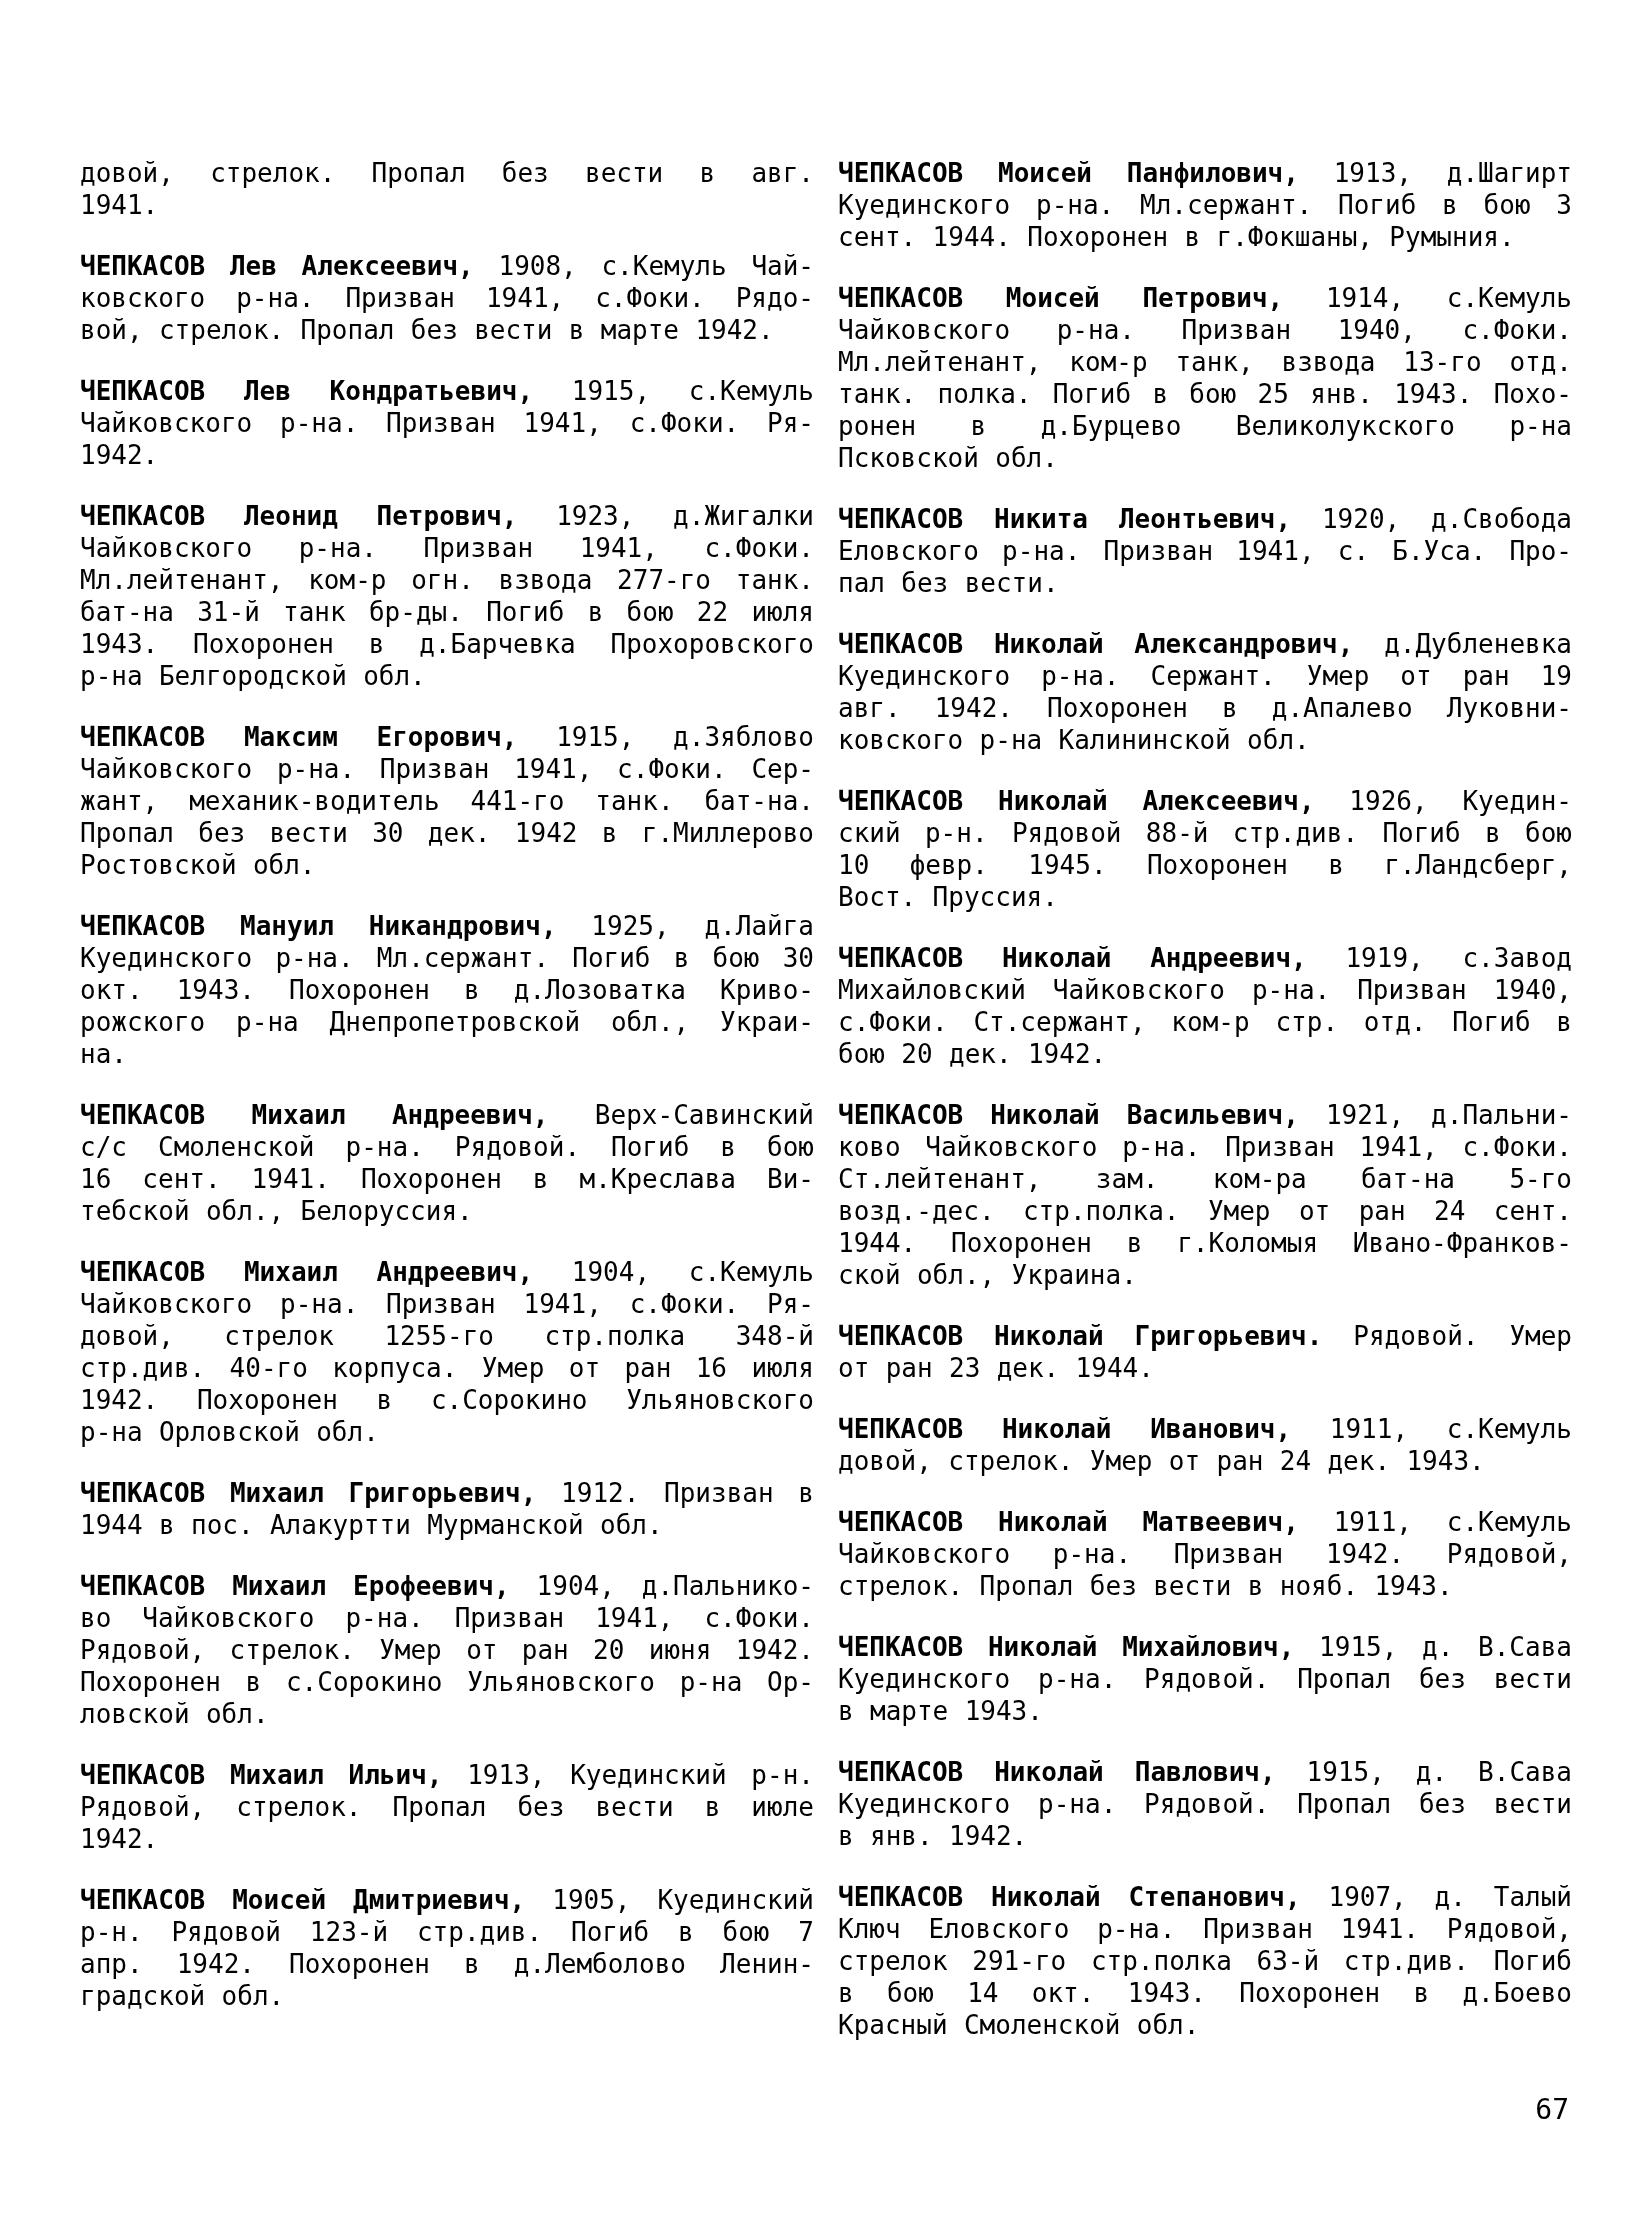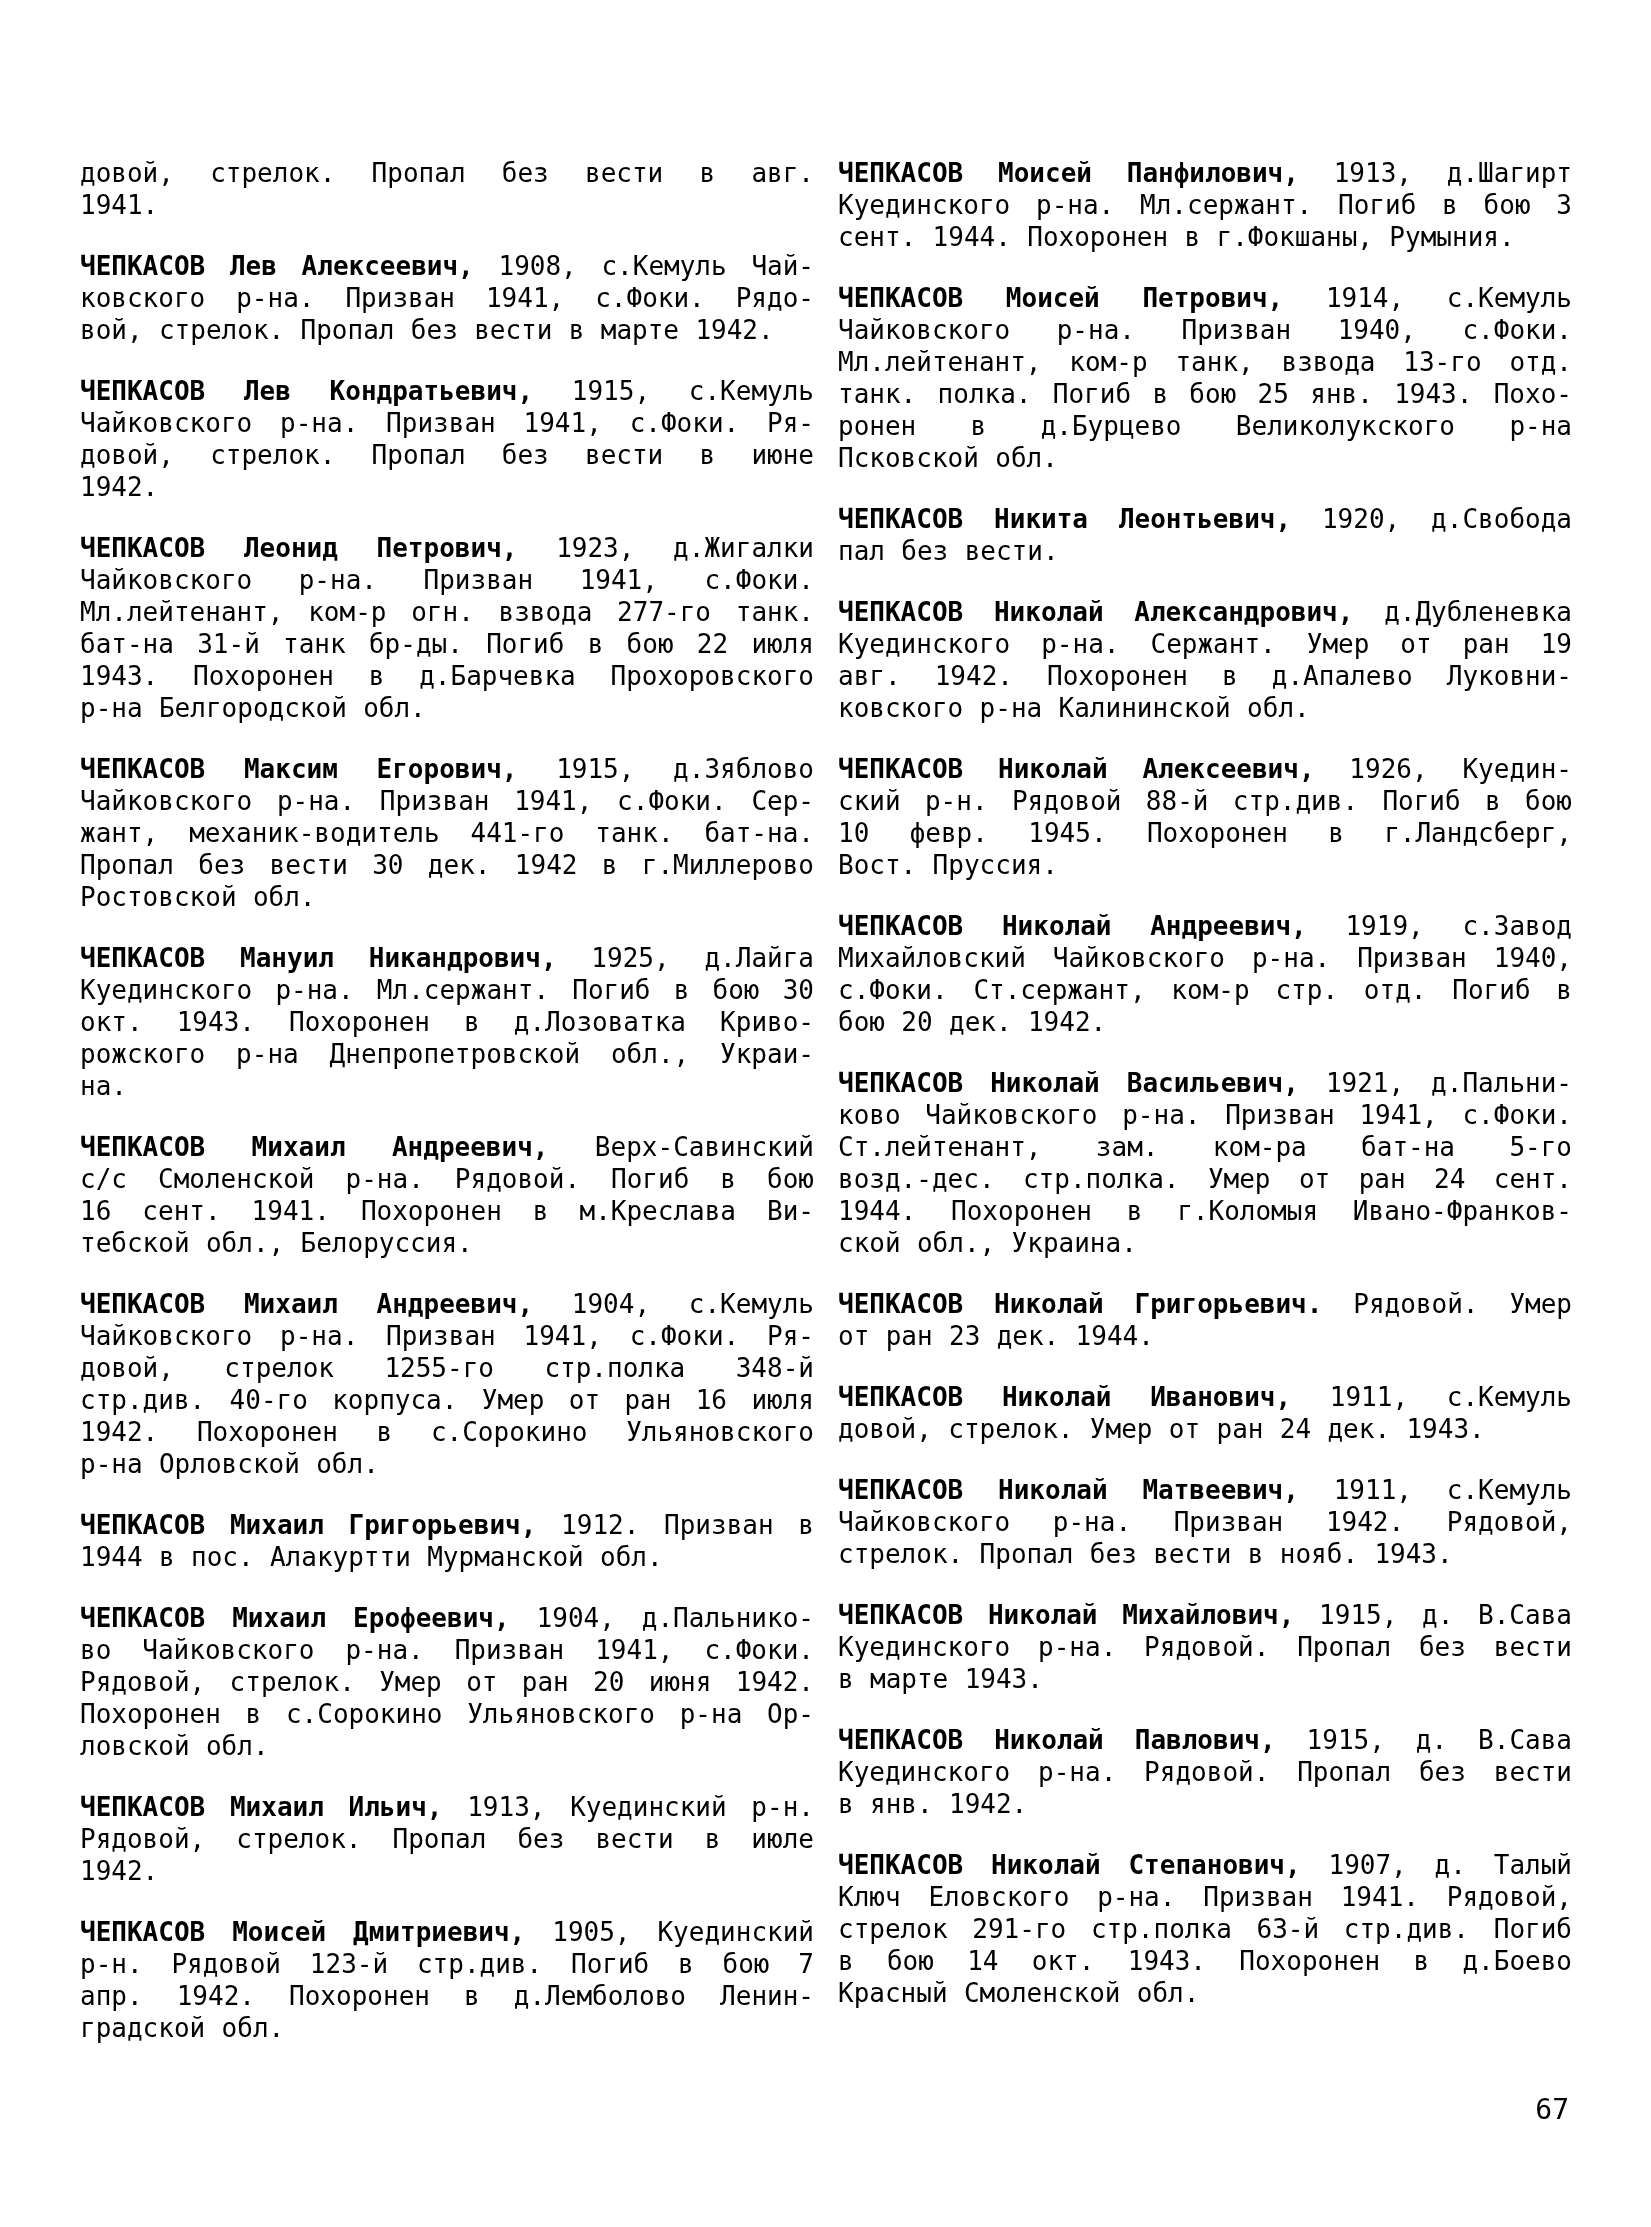--- a/index.html
+++ b/index.html
@@ -64,21 +64,20 @@
         <div class="line last">1941.</div>
       </div>
       <div class="entry">
         <div class="line"><span class="head">ЧЕПКАСОВ Лев Алексеевич,</span> 1908, с.Кемуль Чай-</div>
         <div class="line">ковского р-на. Призван 1941, с.Фоки. Рядо-</div>
         <div class="line last">вой, стрелок. Пропал без вести в марте 1942.</div>
       </div>
       <div class="entry">
         <div class="line"><span class="head">ЧЕПКАСОВ Лев Кондратьевич,</span> 1915, с.Кемуль</div>
         <div class="line">Чайковского р-на. Призван 1941, с.Фоки. Ря-</div>
-        <div class="line">довой, стрелок. Пропал без вести в июне</div>
         <div class="line last">1942.</div>
       </div>
       <div class="entry">
         <div class="line"><span class="head">ЧЕПКАСОВ Леонид Петрович,</span> 1923, д.Жигалки</div>
         <div class="line">Чайковского р-на. Призван 1941, с.Фоки.</div>
         <div class="line">Мл.лейтенант, ком-р огн. взвода 277-го танк.</div>
         <div class="line">бат-на 31-й танк бр-ды. Погиб в бою 22 июля</div>
         <div class="line">1943. Похоронен в д.Барчевка Прохоровского</div>
         <div class="line last">р-на Белгородской обл.</div>
       </div>
@@ -142,20 +141,21 @@
       <div class="entry">
         <div class="line"><span class="head">ЧЕПКАСОВ Моисей Петрович,</span> 1914, с.Кемуль</div>
         <div class="line">Чайковского р-на. Призван 1940, с.Фоки.</div>
         <div class="line">Мл.лейтенант, ком-р танк, взвода 13-го отд.</div>
         <div class="line">танк. полка. Погиб в бою 25 янв. 1943. Похо-</div>
         <div class="line">ронен в д.Бурцево Великолукского р-на</div>
         <div class="line last">Псковской обл.</div>
       </div>
       <div class="entry">
         <div class="line"><span class="head">ЧЕПКАСОВ Никита Леонтьевич,</span> 1920, д.Свобода</div>
+        <div class="line">Еловского р-на. Призван 1941, с. Б.Уса. Про-</div>
         <div class="line last">пал без вести.</div>
       </div>
       <div class="entry">
         <div class="line"><span class="head">ЧЕПКАСОВ Николай Александрович,</span> д.Дубленевка</div>
         <div class="line">Куединского р-на. Сержант. Умер от ран 19</div>
         <div class="line">авг. 1942. Похоронен в д.Апалево Луковни-</div>
         <div class="line last">ковского р-на Калининской обл.</div>
       </div>
       <div class="entry">
         <div class="line"><span class="head">ЧЕПКАСОВ Николай Алексеевич,</span> 1926, Куедин-</div>

